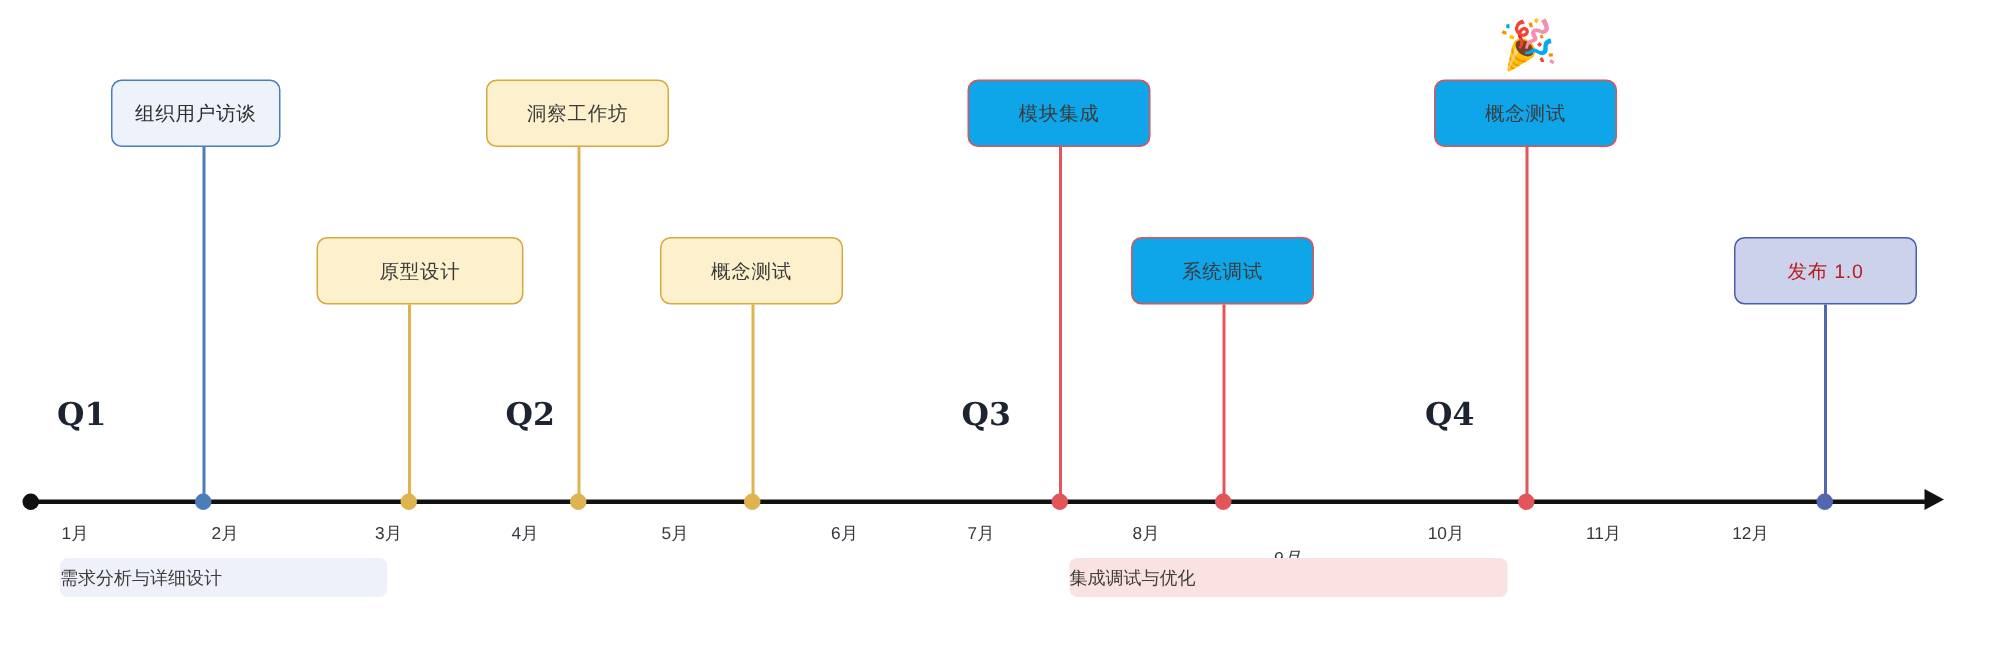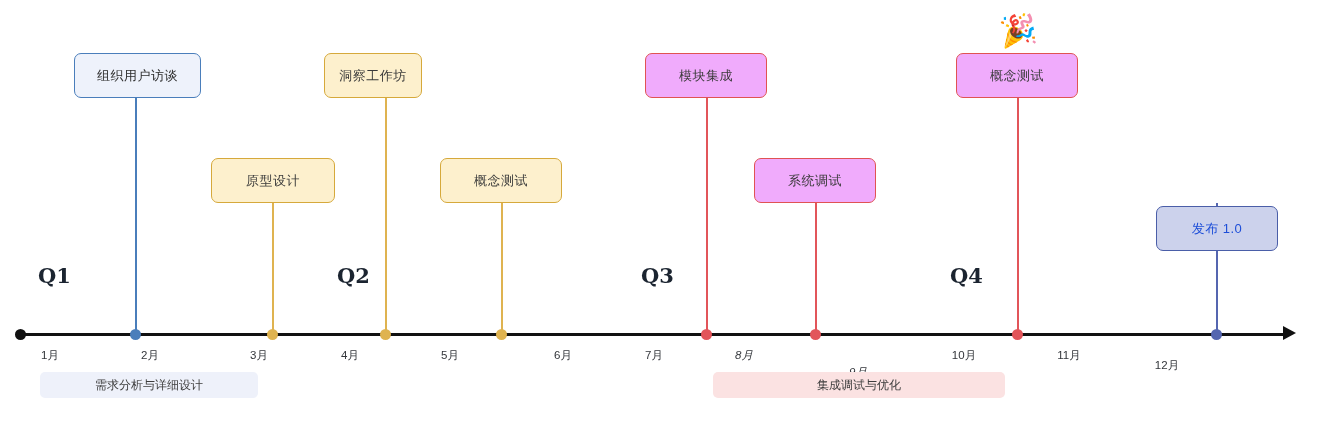--- a/index.html
+++ b/index.html
@@ -19,22 +19,22 @@
     border:1.4px solid #888;
     display:flex;align-items:center;justify-content:center;
     font-size:13px;
     color:#303030;
     letter-spacing:.5px;
     box-sizing:border-box;
     z-index:4;
   }
   .card.blue   {background:#eef2fb;border-color:#4a7ebb;color:#2d2d2d;}
   .card.yellow {background:#fdf0cd;border-color:#d6a93b;color:#3a3a3a;}
-  .card.red    {background:#f0abfc;border-color:#e05353;color:#3a3a3a;justify-content:center;}
-  .card.purple {background:#ccd2ec;border-color:#4a5ea8;color:#1d4ed8;margin-top:48px;}
+  .card.red    {background:#0ea5e9;border-color:#e05353;color:#3a3a3a;justify-content:center;}
+  .card.purple {background:#ccd2ec;border-color:#4a5ea8;color:#b91c1c;}
 
   
   .stem{position:absolute;width:1.6px;z-index:2;}
   .stem.blue{background:#4a7ebb;}
   .stem.yellow{background:#dfb350;}
   .stem.red{background:#e2555a;}
   .stem.purple{background:#5566b0;}
 
   
   #axis{
@@ -71,21 +71,21 @@
     font-size:11.5px;color:#33363b;
     z-index:3;white-space:nowrap;
     transform:translateX(-50%);
     margin-top:47px;
   }
 
   
   .phase{
     position:absolute;height:26px;top:372px;
     border-radius:5px;
-    display:flex;align-items:center;justify-content:center;
+    display:flex;align-items:center;
     font-size:12px;color:#3d3d3d;
     box-sizing:border-box;
     z-index:3;
   }
   .phase.blue  {background:#eef1fa;}
   .phase.yellow{background:#fbeec7;}
   .phase.red   {background:#fbe2e2;}
   .phase.purple{background:#ccd2ea;}
 
   
@@ -93,34 +93,34 @@
     position:absolute;left:1000px;top:16px;
     font-size:30px;line-height:1;z-index:6;
     transform:rotate(-8deg);
   }
 </style>
 </head>
 <body>
 
 <div id="stage">
 
-  <div class="card blue" style="left:74px;top:53px;width:127px;">
+  <div class="card blue" style="left:74px;top:53px;width:113px;">
     <span>组织用户访谈</span>
   </div>
-  <div class="card yellow" style="left:324px;top:53px;width:98px;text-align:right;">
+  <div class="card yellow" style="left:324px;top:53px;width:122px;text-align:right;">
     <span>洞察工作坊</span>
   </div>
   <div class="card red" style="left:645px;top:53px;width:122px;">
     <span>模块集成</span>
   </div>
   <div class="card red" style="left:956px;top:53px;width:122px;">
     <span>概念测试</span>
   </div>
 
-  <div class="card yellow" style="left:211px;top:158px;width:124px;">
+  <div class="card yellow" style="left:211px;top:158px;width:138px;">
     <span>原型设计</span>
   </div>
   <div class="card yellow" style="left:440px;top:158px;width:122px;">
     <span>概念测试</span>
   </div>
   <div class="card red" style="left:754px;top:158px;width:122px;">
     <span>系统调试</span>
   </div>
   <div class="card purple" style="left:1156px;top:158px;width:122px;">
     <span>发布 1.0</span>
@@ -142,25 +142,25 @@
   <div class="quarter" style="left:641px;top:263px;">Q3</div>
   <div class="quarter" style="left:950px;top:263px;">Q4</div>
 
   <div class="month" style="left:50px;top:301px;">1月</div>
   <div class="month" style="left:150px;top:301px;">2月</div>
   <div class="month" style="left:259px;top:301px;">3月</div>
   <div class="month" style="left:350px;top:301px;">4月</div>
   <div class="month" style="left:450px;top:301px;">5月</div>
   <div class="month" style="left:563px;top:301px;">6月</div>
   <div class="month" style="left:654px;top:301px;">7月</div>
-  <div class="month" style="left:744px;top:301px;font-style:italic;">8月</div>
+  <div class="month" style="left:764px;top:301px;">8月</div>
   <div class="month" style="left:858px;top:318px;font-style:italic;">9月</div>
   <div class="month" style="left:964px;top:301px;">10月</div>
   <div class="month" style="left:1069px;top:301px;">11月</div>
-  <div class="month" style="left:1167px;top:311px;">12月</div>
+  <div class="month" style="left:1167px;top:301px;">12月</div>
 
   <div id="axis"></div>
   <div id="axis-arrow"></div>
 
   <div class="dot black" style="left:15px;top:329px;"></div>
   <div class="dot blue" style="left:130px;top:329px;"></div>
   <div class="dot yellow" style="left:267px;top:329px;"></div>
   <div class="dot yellow" style="left:380px;top:329px;"></div>
   <div class="dot yellow" style="left:496px;top:329px;"></div>
   <div class="dot red" style="left:701px;top:329px;"></div>

